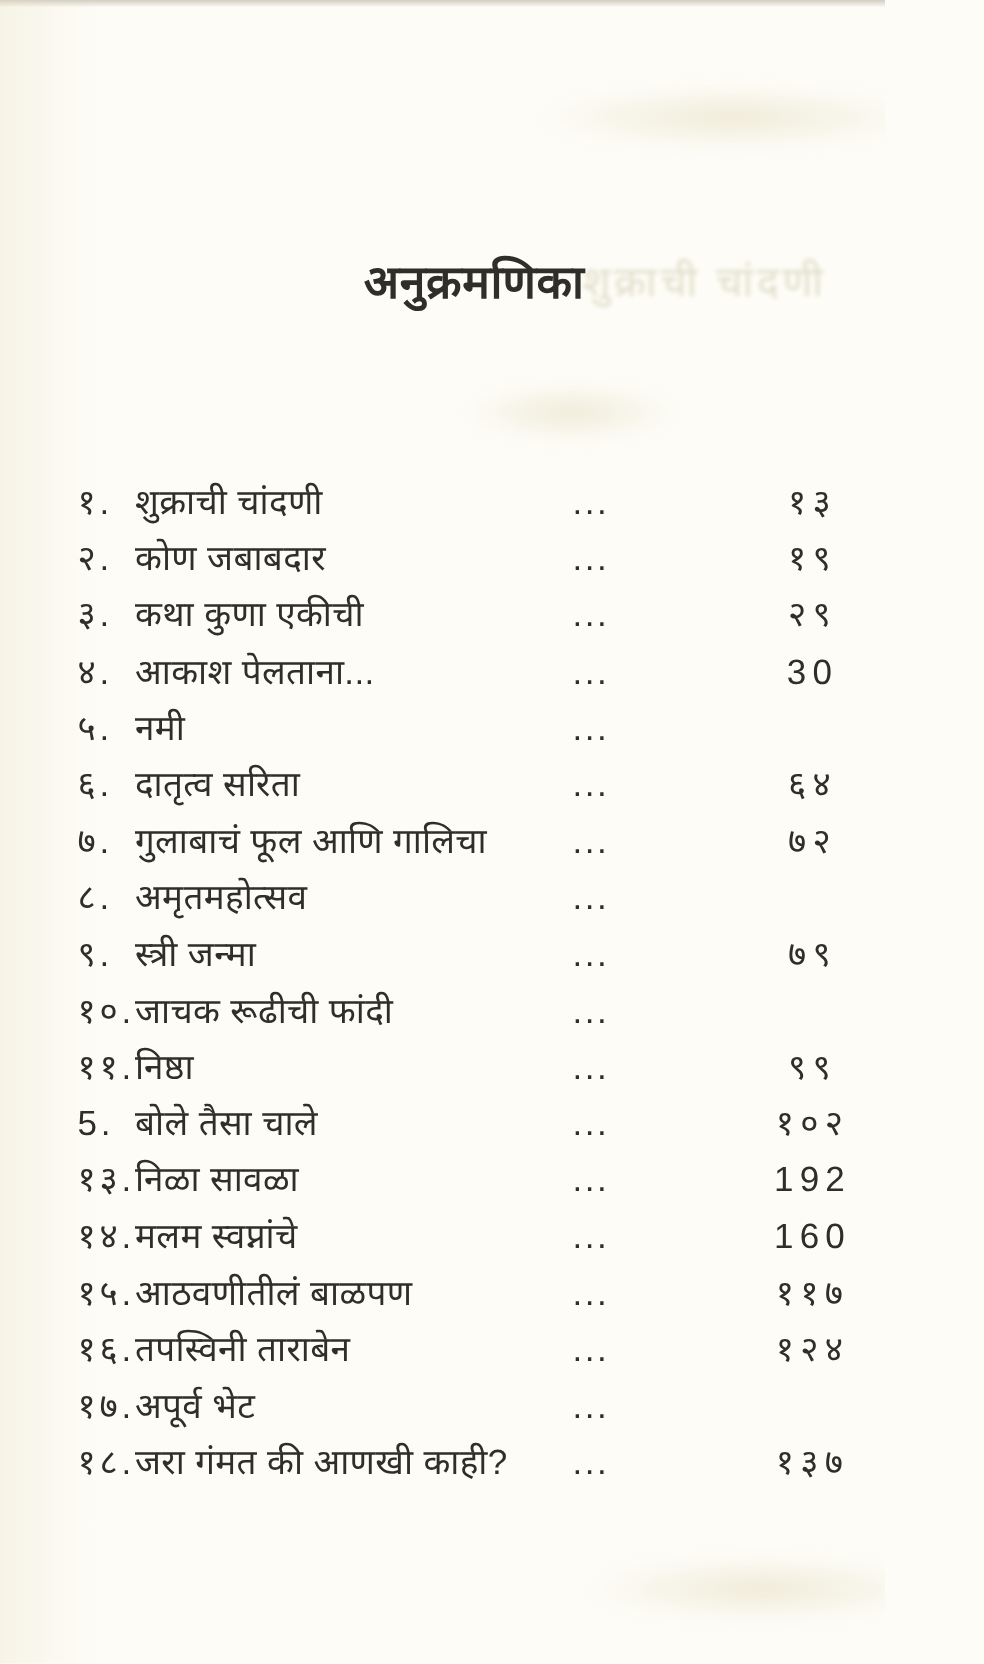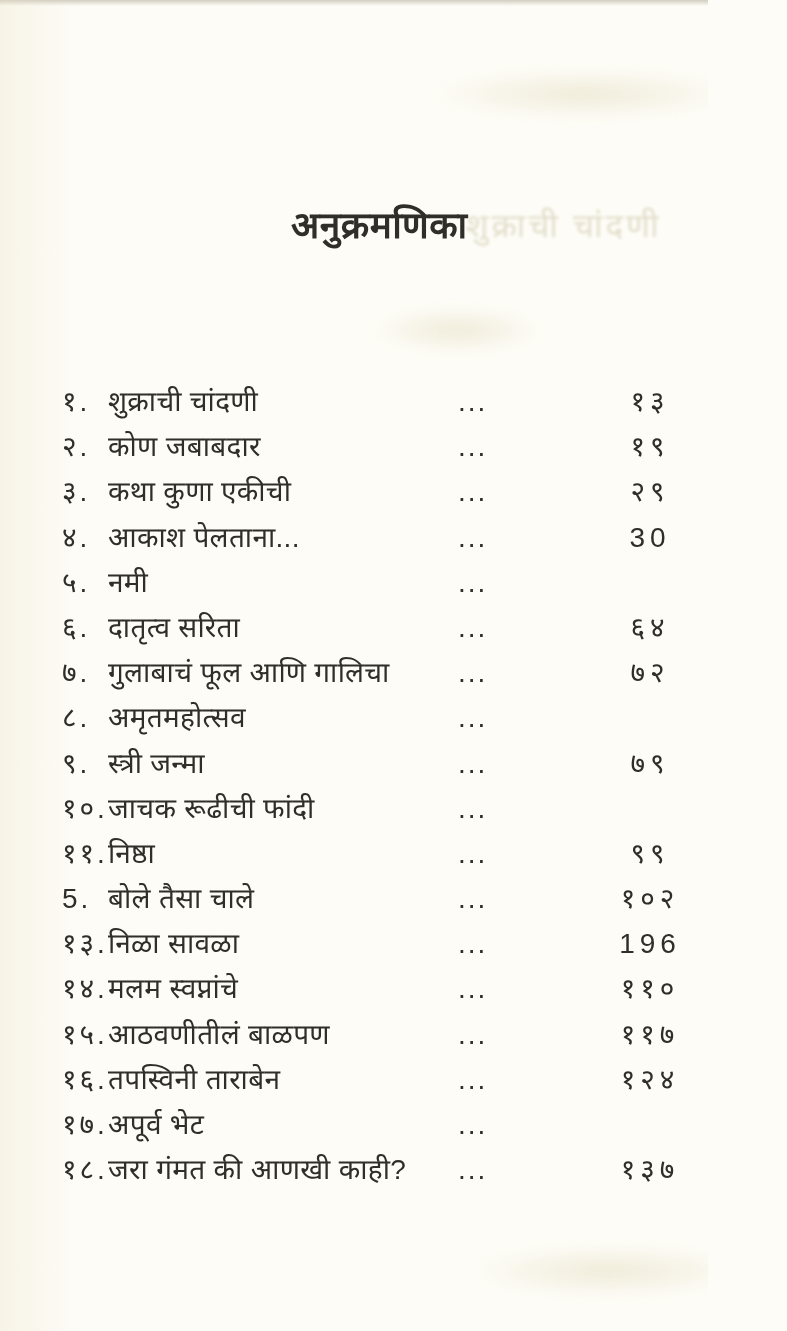--- a/index.html
+++ b/index.html
@@ -115,23 +115,23 @@
   <div class="row"><span class="num">८.</span><span class="entry-title">अमृतमहोत्सव</span><span class="dots">...</span></div>
 
   <div class="row"><span class="num">९.</span><span class="entry-title">स्त्री जन्मा</span><span class="dots">...</span><span class="pageno">७९</span></div>
 
   <div class="row"><span class="num">१०.</span><span class="entry-title">जाचक रूढीची फांदी</span><span class="dots">...</span></div>
 
   <div class="row"><span class="num">११.</span><span class="entry-title">निष्ठा</span><span class="dots">...</span><span class="pageno">९९</span></div>
 
   <div class="row"><span class="num">5.</span><span class="entry-title">बोले तैसा चाले</span><span class="dots">...</span><span class="pageno">१०२</span></div>
 
-  <div class="row"><span class="num">१३.</span><span class="entry-title">निळा सावळा</span><span class="dots">...</span><span class="pageno">196</span></div>
+  <div class="row"><span class="num">१३.</span><span class="entry-title">निळा सावळा</span><span class="dots">...</span><span class="pageno">192</span></div>
 
-  <div class="row"><span class="num">१४.</span><span class="entry-title">मलम स्वप्नांचे</span><span class="dots">...</span><span class="pageno">११०</span></div>
+  <div class="row"><span class="num">१४.</span><span class="entry-title">मलम स्वप्नांचे</span><span class="dots">...</span><span class="pageno">160</span></div>
 
   <div class="row"><span class="num">१५.</span><span class="entry-title">आठवणीतीलं बाळपण</span><span class="dots">...</span><span class="pageno">११७</span></div>
 
   <div class="row"><span class="num">१६.</span><span class="entry-title">तपस्विनी ताराबेन</span><span class="dots">...</span><span class="pageno">१२४</span></div>
 
   <div class="row"><span class="num">१७.</span><span class="entry-title">अपूर्व भेट</span><span class="dots">...</span></div>
 
   <div class="row"><span class="num">१८.</span><span class="entry-title">जरा गंमत की आणखी काही?</span><span class="dots">...</span><span class="pageno">१३७</span></div>
 </div>
 </div>

